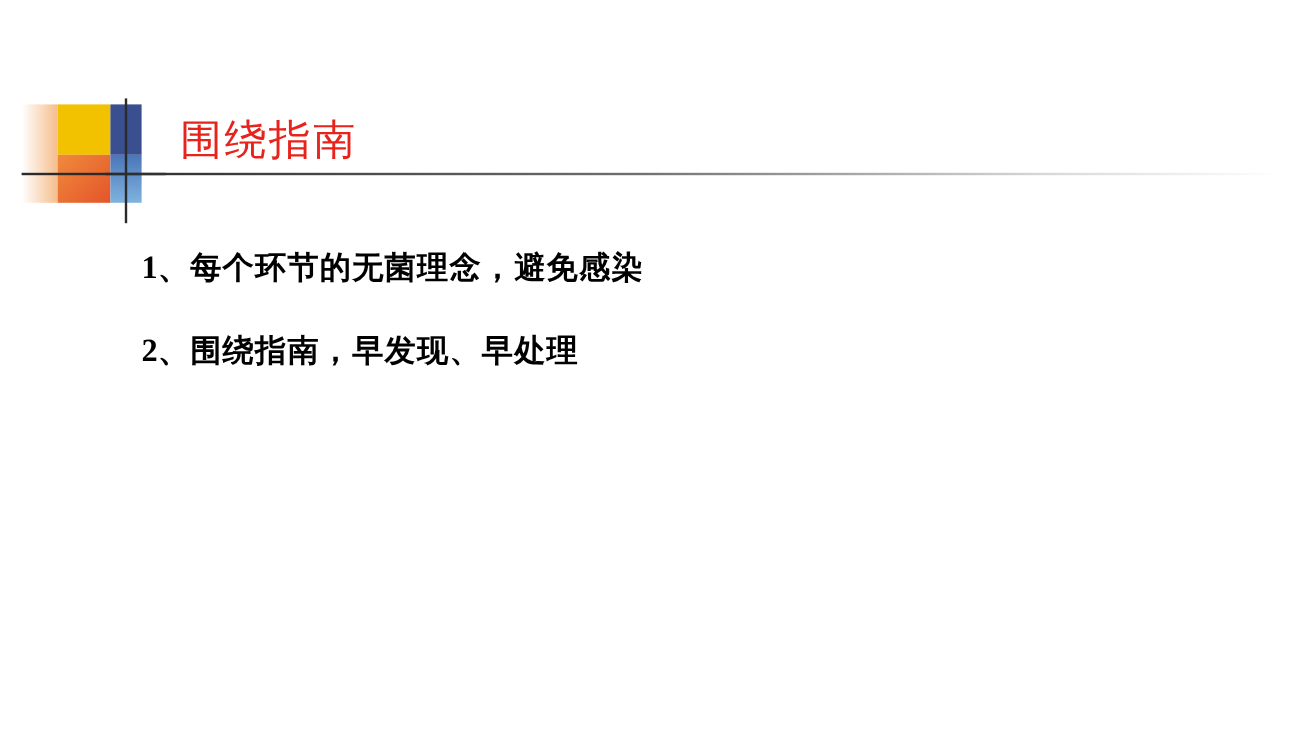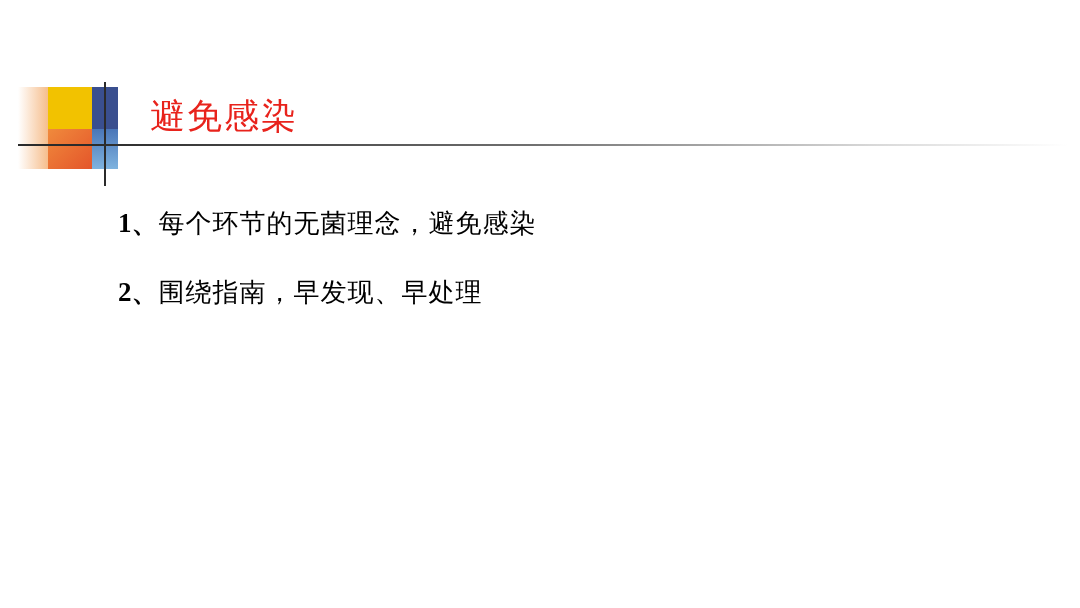--- a/index.html
+++ b/index.html
@@ -122,41 +122,41 @@
     line-height: 34px;
     margin-bottom: 34px;
     white-space: nowrap;
     font-family: "Liberation Serif", serif;
   }
   .list-num {
     font-weight: bold;
     font-size: 27px;
   }
   .list-text {
-    font-weight: normal;
+    font-weight: bold;
     letter-spacing: 1px;
   }
 </style>
 </head>
 <body>
 
 <div class="slide">
 
   <div class="logo-mark">
     <div class="logo-sq sq-fade-left"></div>
     <div class="logo-sq sq-yellow"></div>
     <div class="logo-sq sq-orange"></div>
     <div class="logo-sq sq-blue-top"></div>
     <div class="logo-sq sq-blue-bot"></div>
     <div class="logo-vline"></div>
     <div class="logo-hline"></div>
   </div>
 
   <div class="title-row">
-    <div class="title-text">避免感染</div>
+    <div class="title-text">围绕指南</div>
   </div>
   <div class="title-rule"></div>
 
   <div class="body-list">
     <div class="list-item">
       <span class="list-num">1、</span><span class="list-text">每个环节的无菌理念，避免感染</span>
     </div>
     <div class="list-item">
       <span class="list-num">2、</span><span class="list-text">围绕指南，早发现、早处理</span>
     </div>

